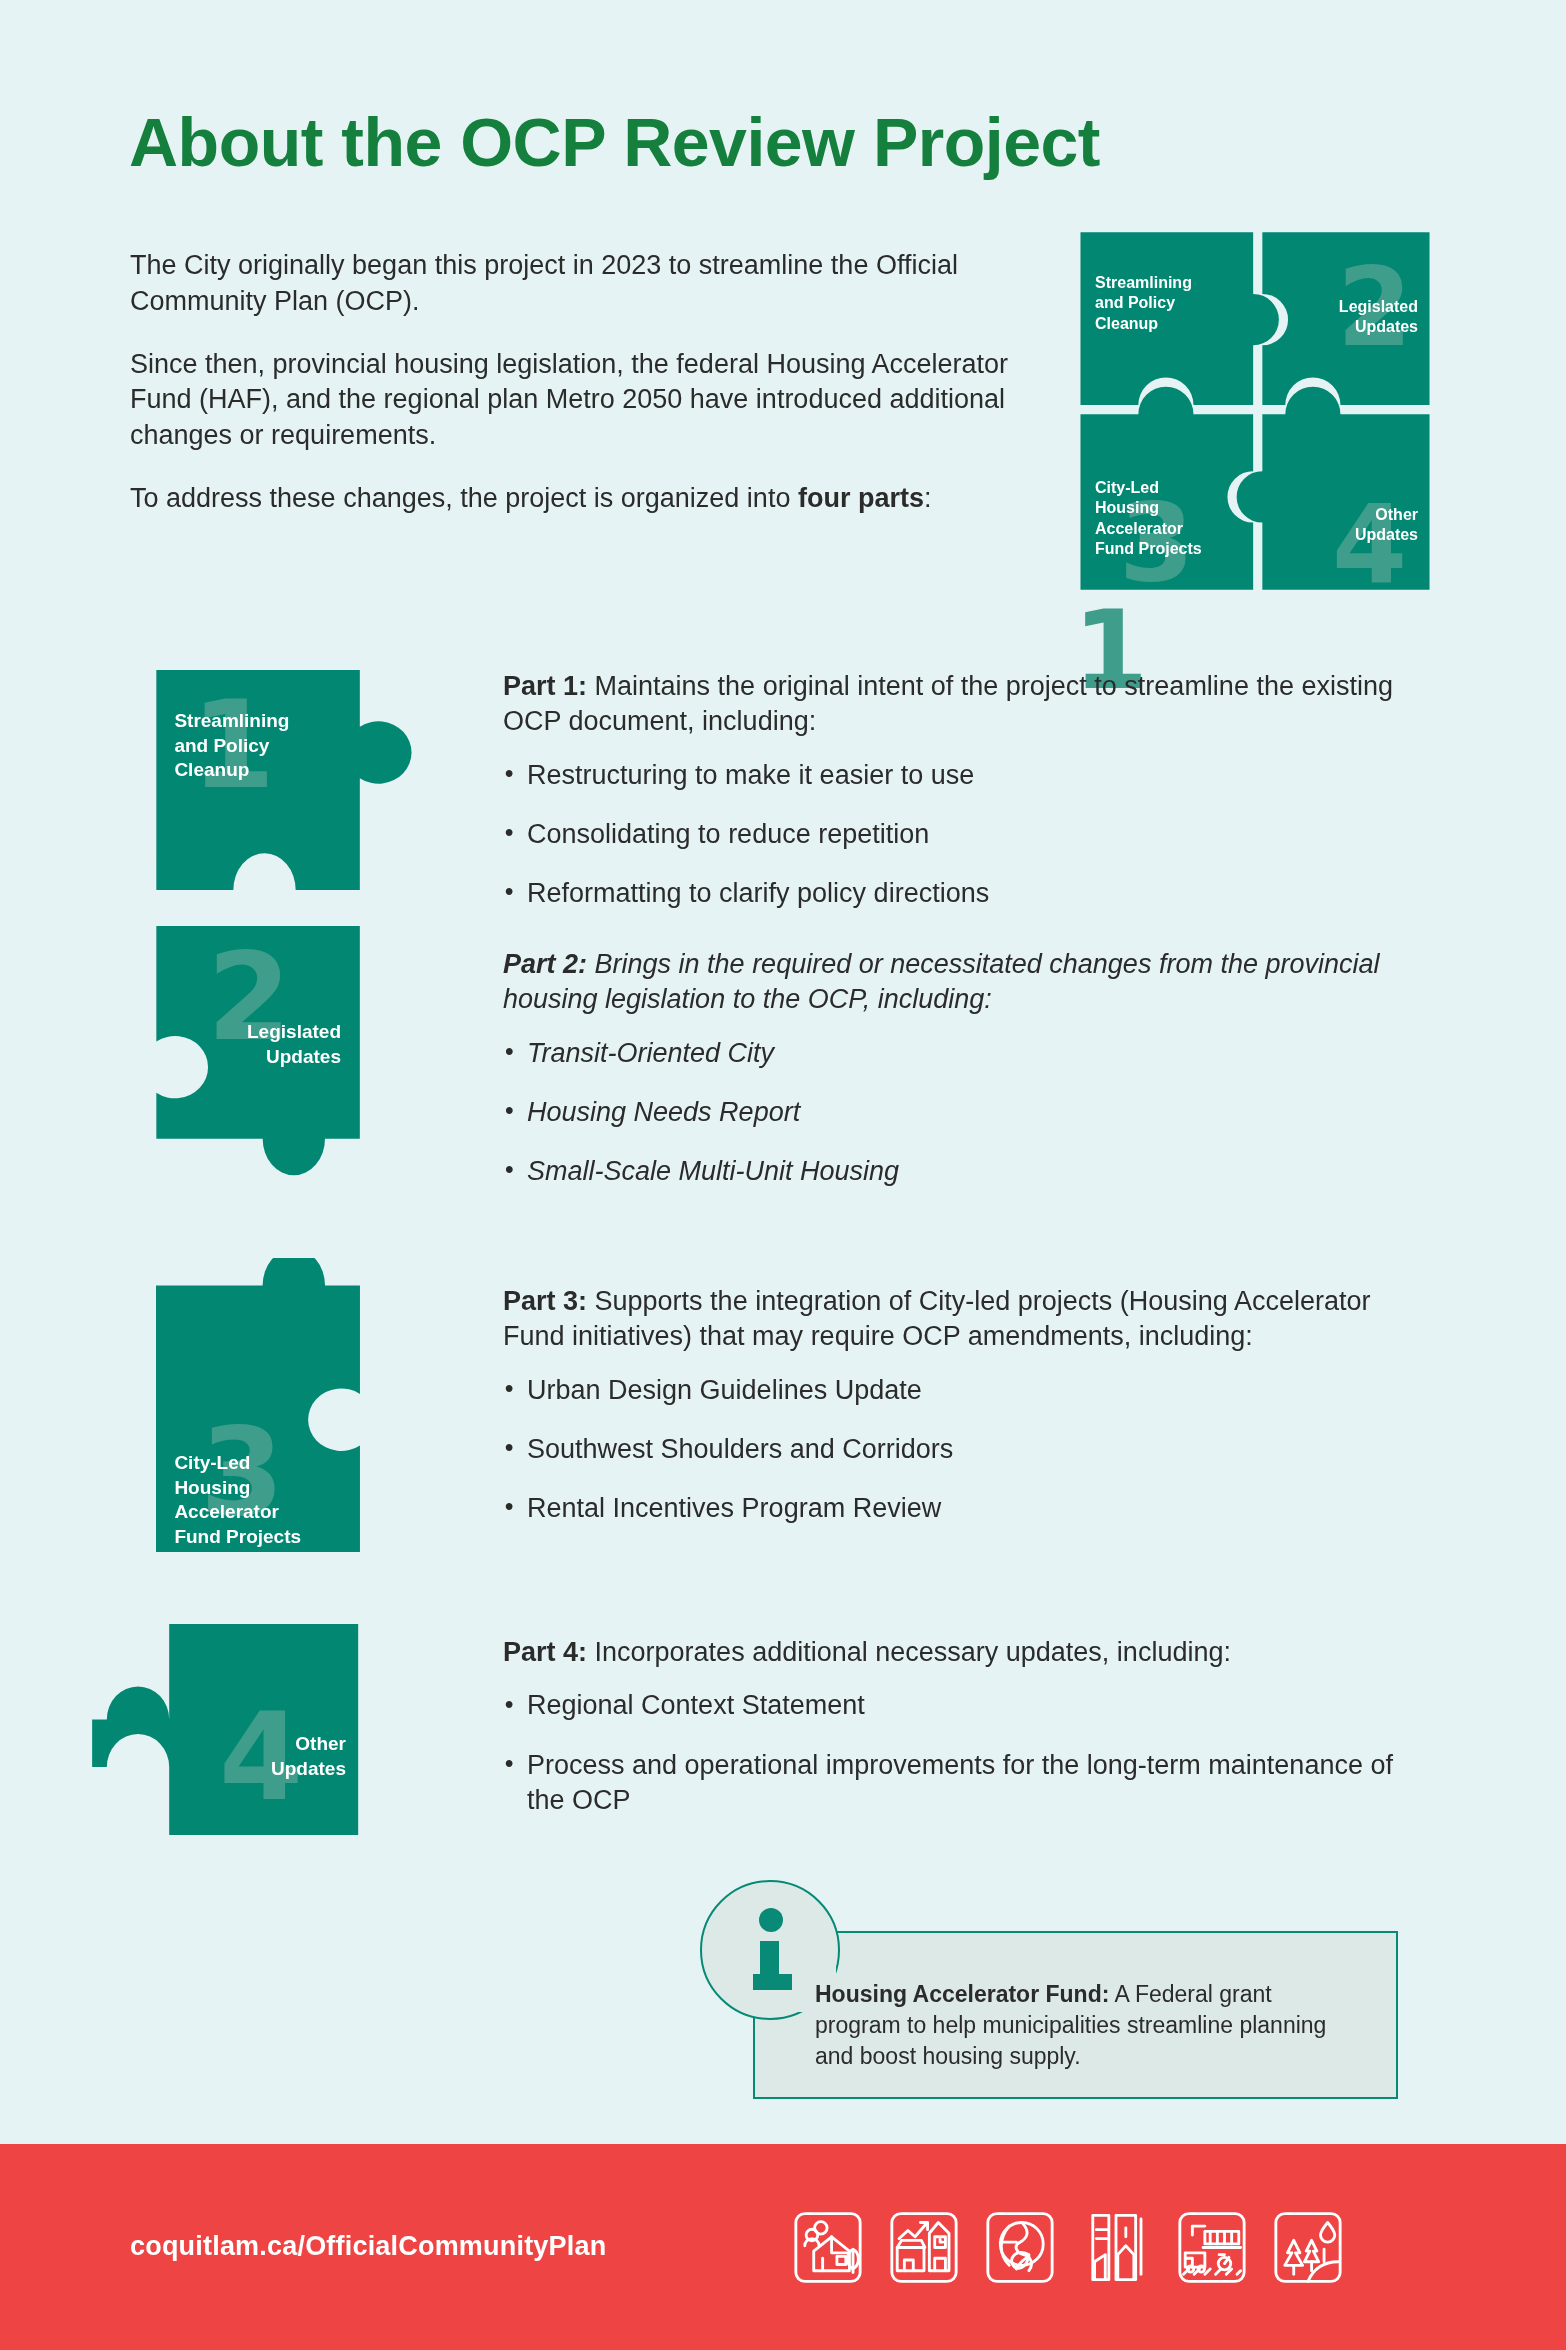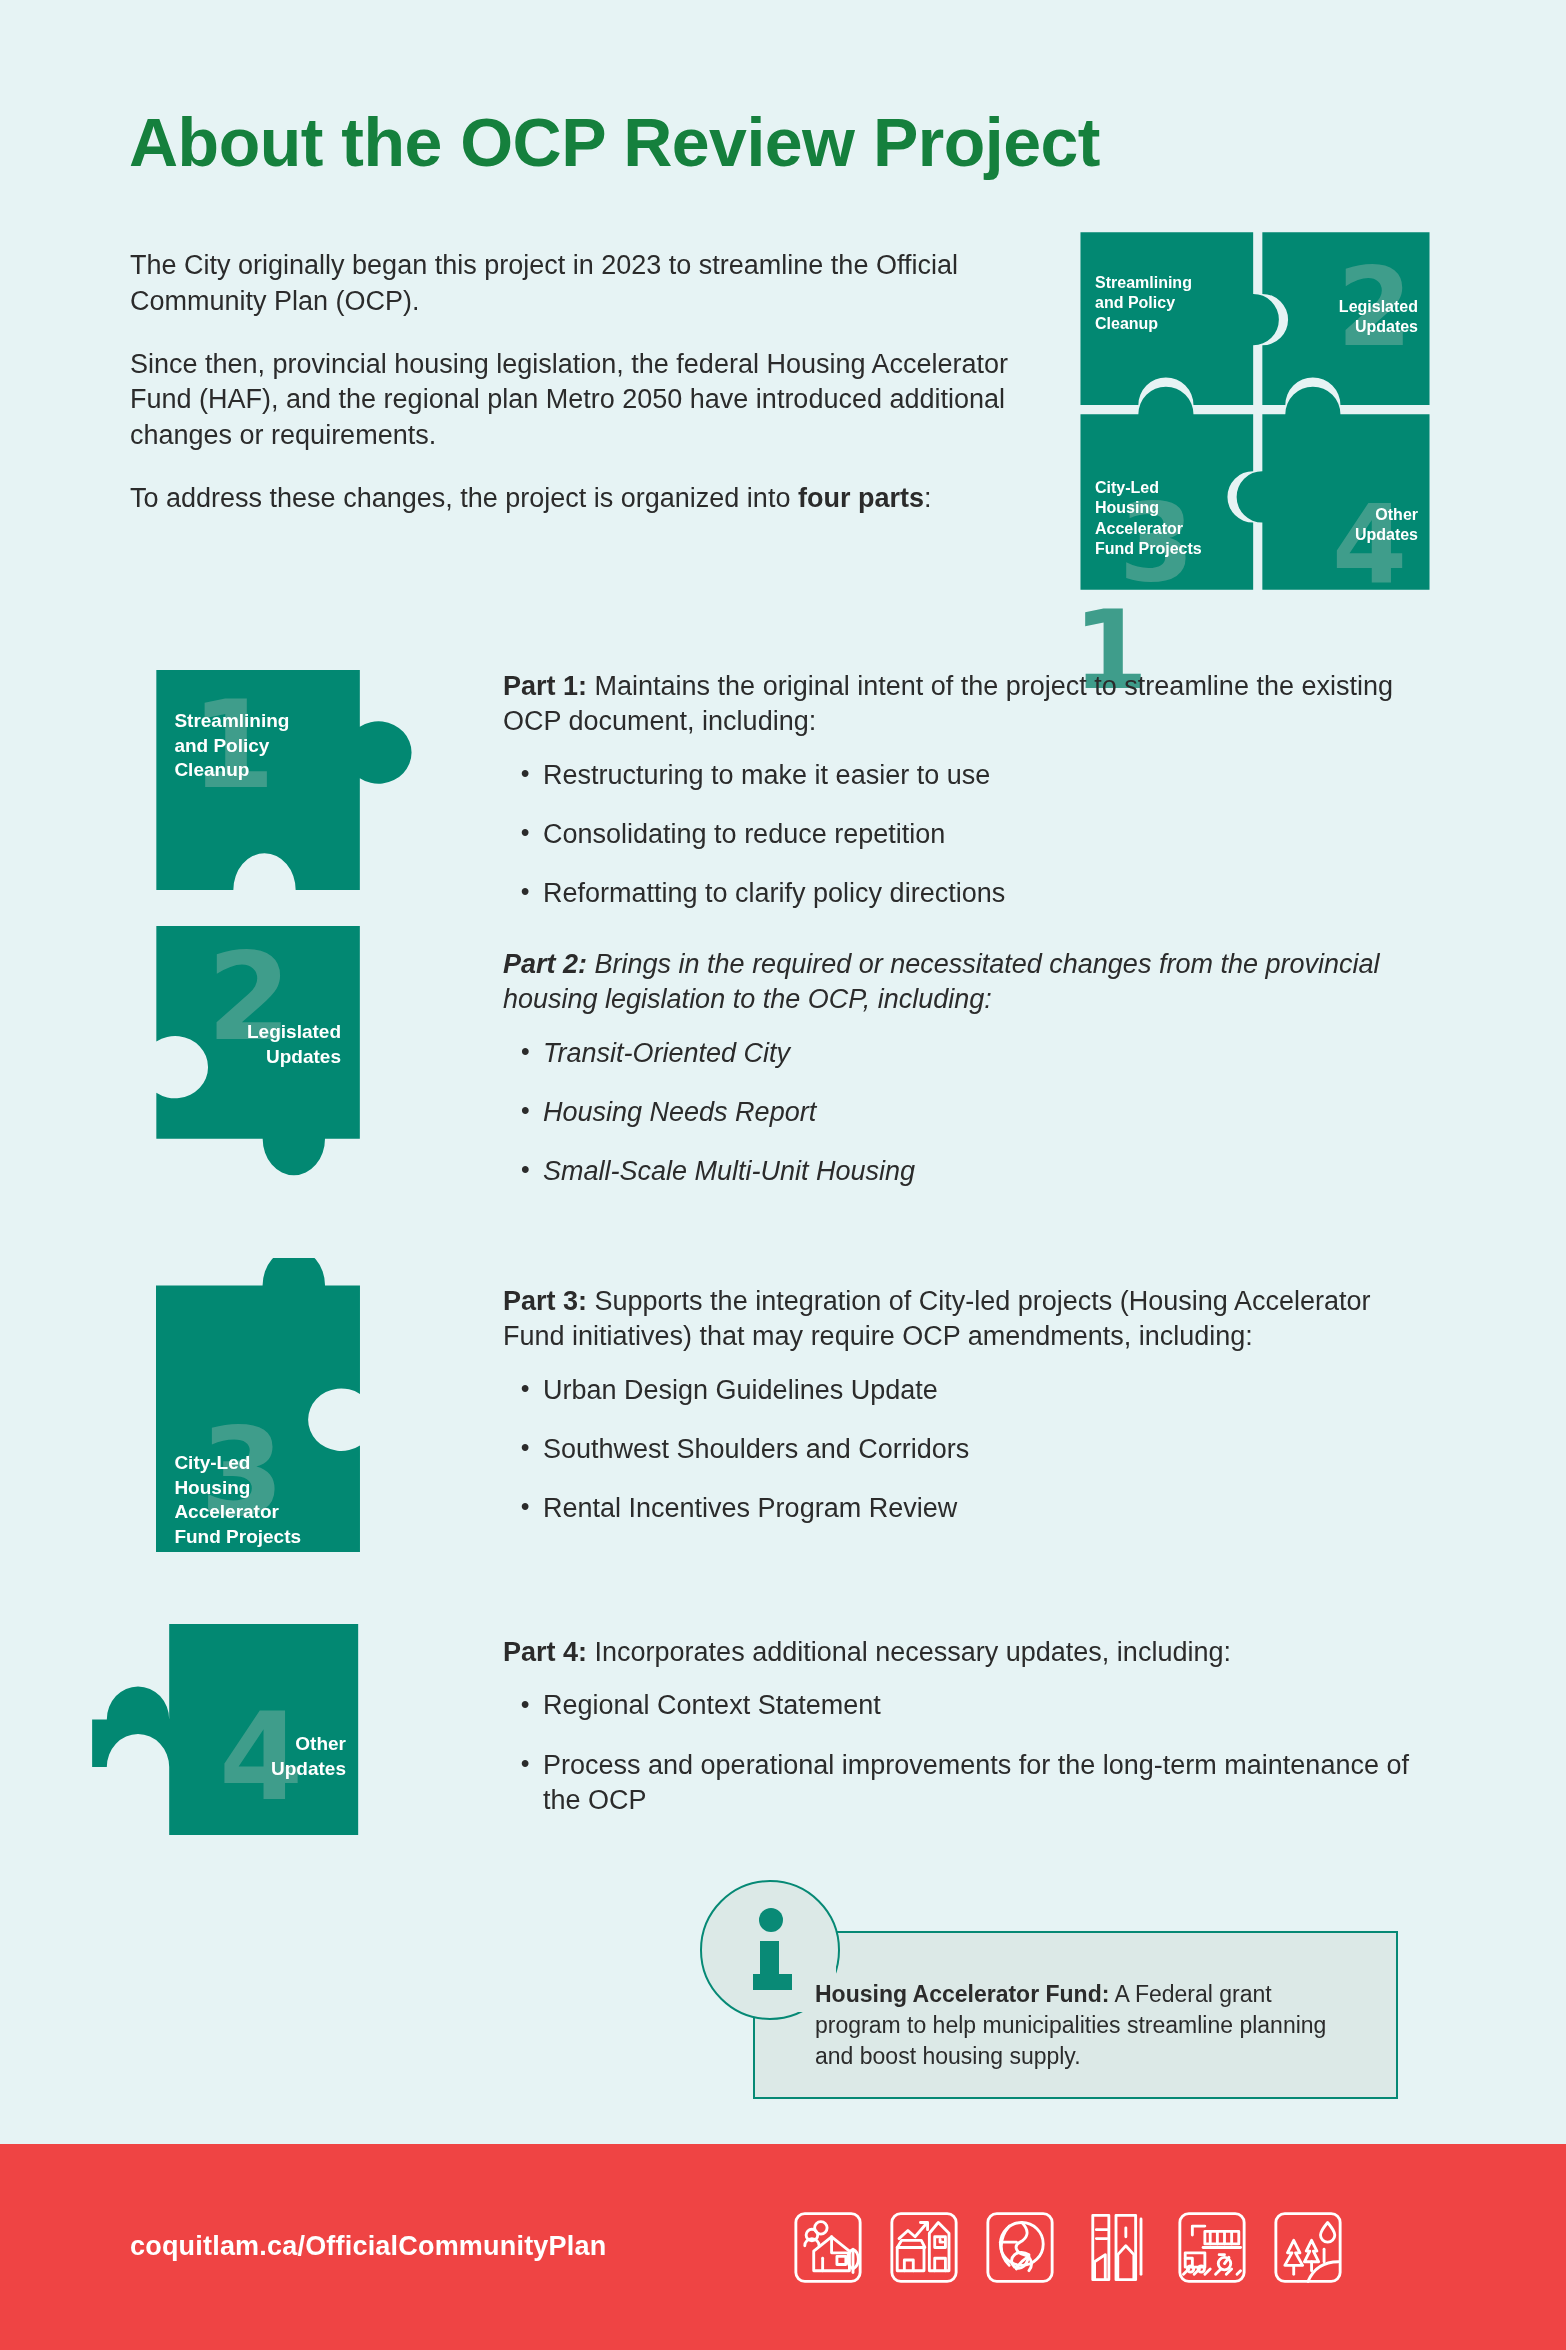--- a/index.html
+++ b/index.html
@@ -60,21 +60,21 @@
   .piece .pnum{
     position:absolute;color:#3f9d8b;font-weight:bold;
     font-size:121px;line-height:1;font-family:"DejaVu Sans", sans-serif;
   }
 
   .ptext{position:absolute;width:927px;}
   .ptext .lead{
     font-size:27px;line-height:1.30;color:#2b2b2b;margin:0 0 18.4px 0;
   }
   .ptext .lead b{font-weight:bold;}
-  .ptext ul{list-style:none;margin:16px;padding:0;}
+  .ptext ul{list-style:none;margin:0;padding:0;}
   .ptext li{
     font-size:27px;line-height:1.30;color:#2b2b2b;
     position:relative;padding-left:24px;margin-bottom:24px;
   }
   .ptext li:last-child{margin-bottom:0;}
   .ptext li:before{
     content:"\2022";position:absolute;left:1.8px;top:-0.9px;font-size:25px;
   }
 
   

